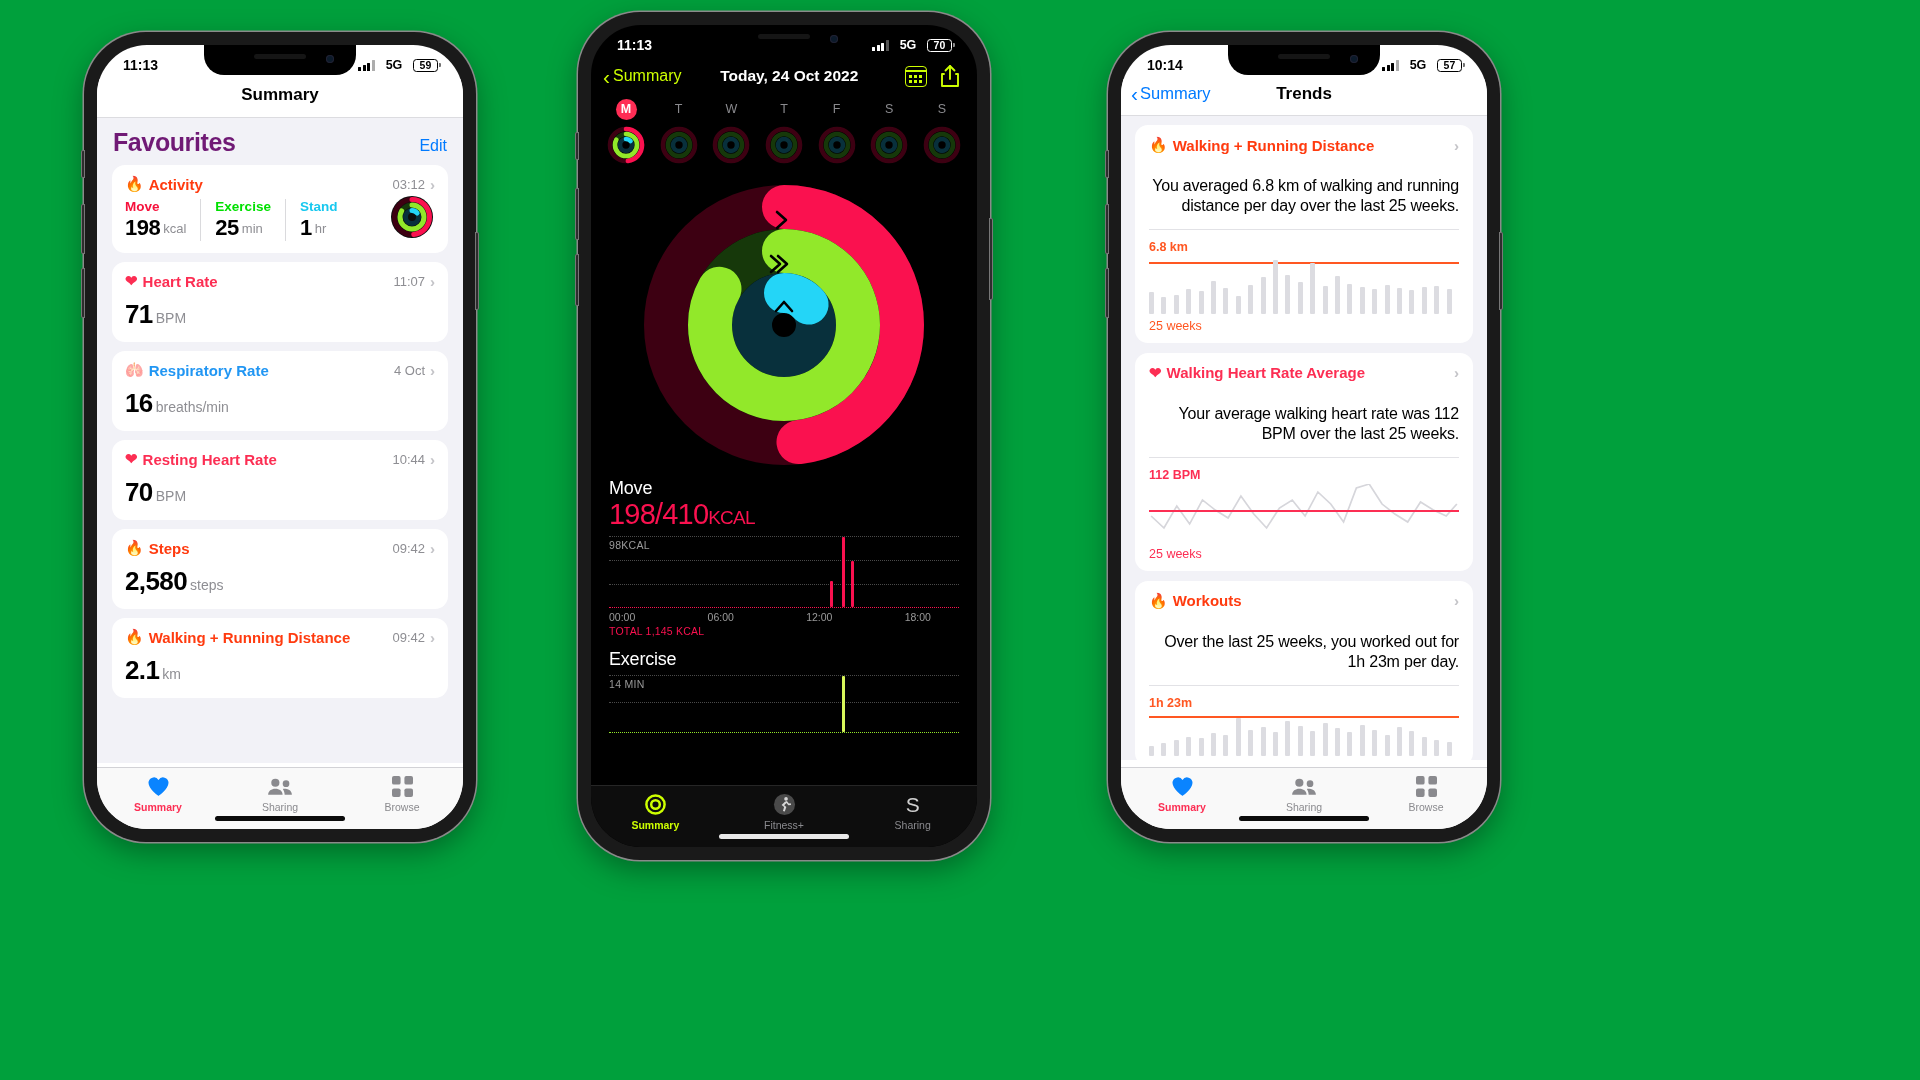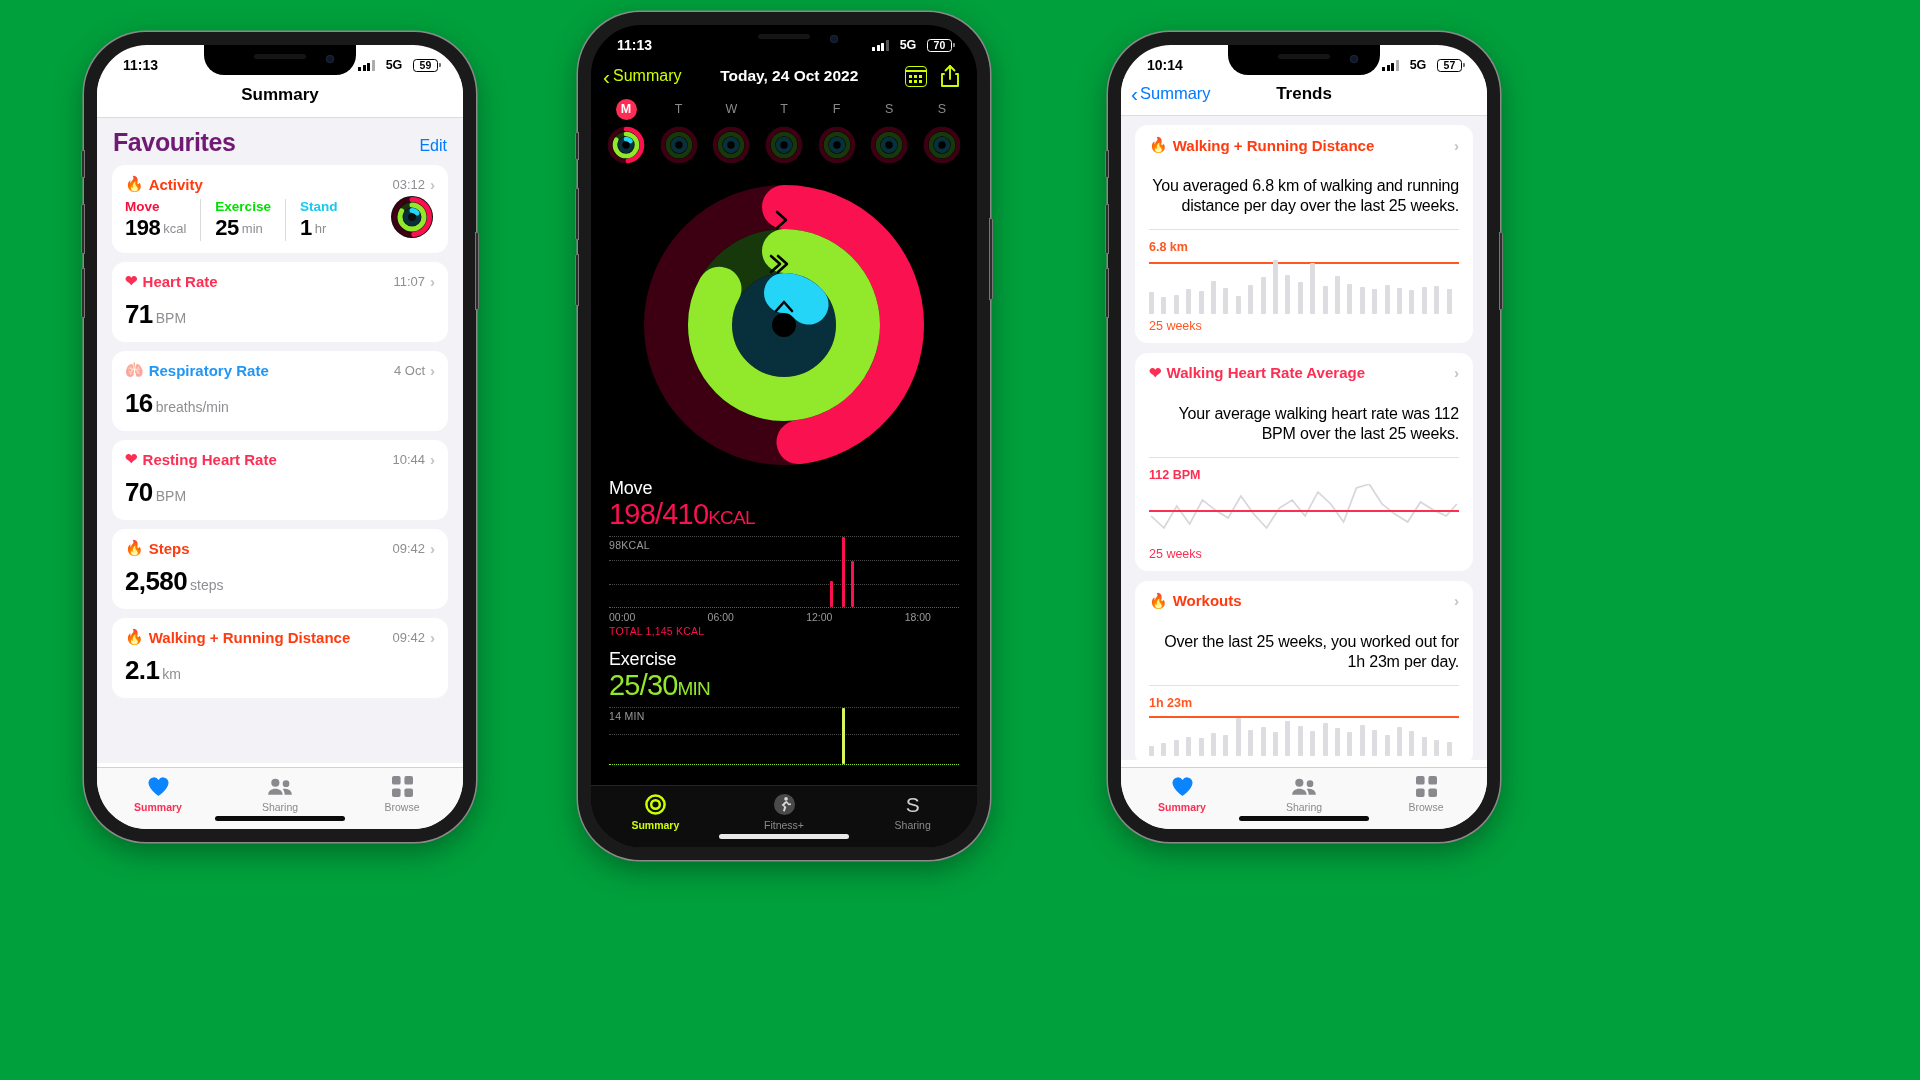--- a/index.html
+++ b/index.html
@@ -571,23 +571,20 @@
           <span>00:00</span>
           <span>06:00</span>
           <span>12:00</span>
           <span>18:00</span>
         </div>
         <div class="total move-c">TOTAL 1,145 KCAL</div>
       </div>
 
       <div class="metric" style="padding-top:12px;">
         <div class="mname">Exercise</div>
-        <div class="mval ex-c">
-          <span>25/30</span><span class="sm">MIN</span>
-        </div>
         <div class="graph" style="height:58px;">
           <div class="gl" style="top:0"></div>
           <div class="gl" style="top:27px"></div>
           <div class="ylbl">14 MIN</div>
           <div class="axis" style="border-top:1px dotted #92e82a;"></div>
           <div class="bar" style="left:66.5%; height:56px; background:#d8f75a;"></div>
         </div>
       </div>
 
       <div class="tabbar">

